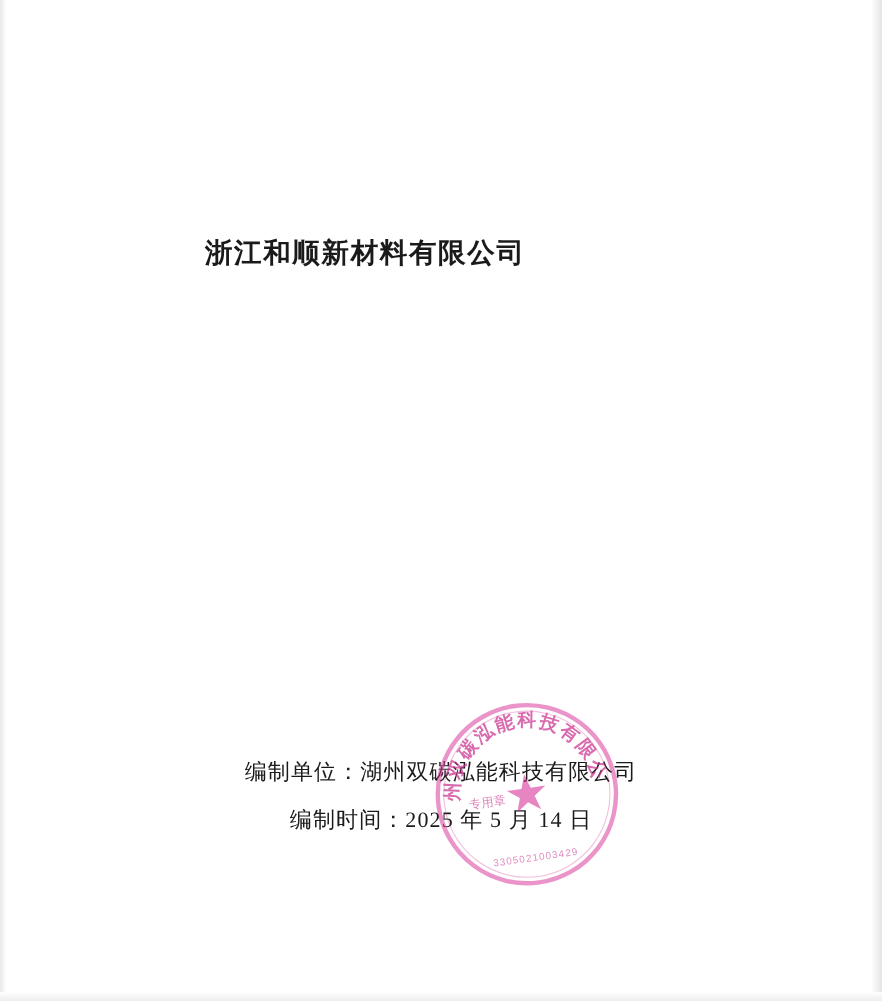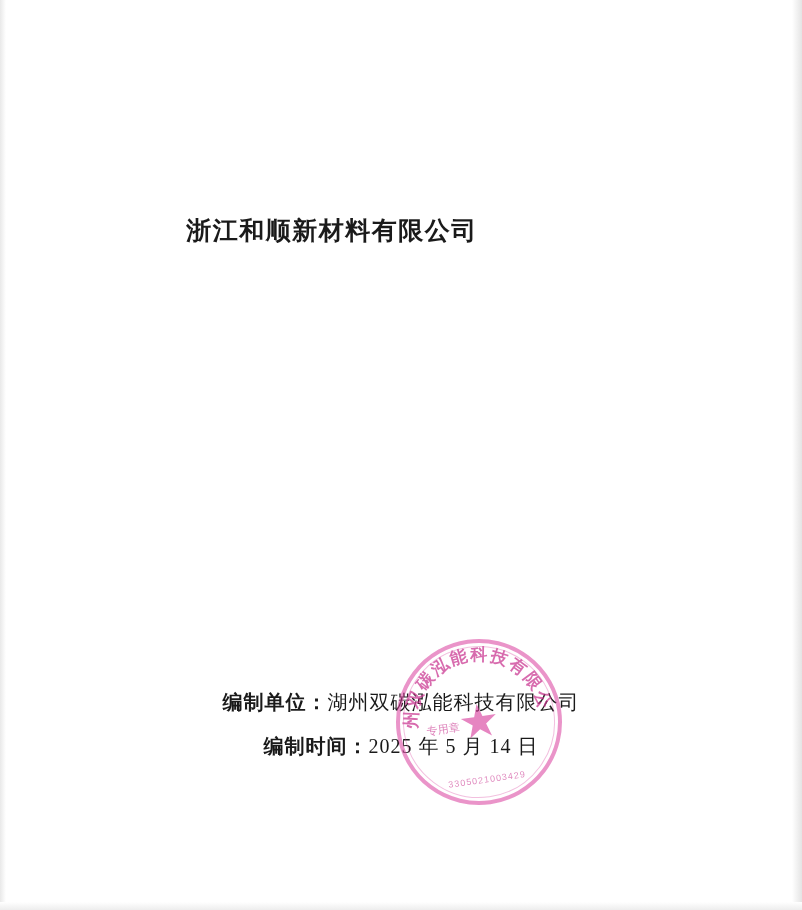--- a/index.html
+++ b/index.html
@@ -65,21 +65,21 @@
   }
   .footer-line {
     font-family: "Liberation Serif", "DejaVu Serif", serif;
     font-size: 20px;
     color: #1a1a1a;
     letter-spacing: 1px;
     line-height: 44px;
     white-space: nowrap;
   }
   .footer-line .label {
-    font-weight: 700;
+    font-weight: 400;
     text-align: center;
   }
 
   
   .seal {
     position: absolute;
     left: 396px;
     top: 639px;
     width: 166px;
     height: 166px;

